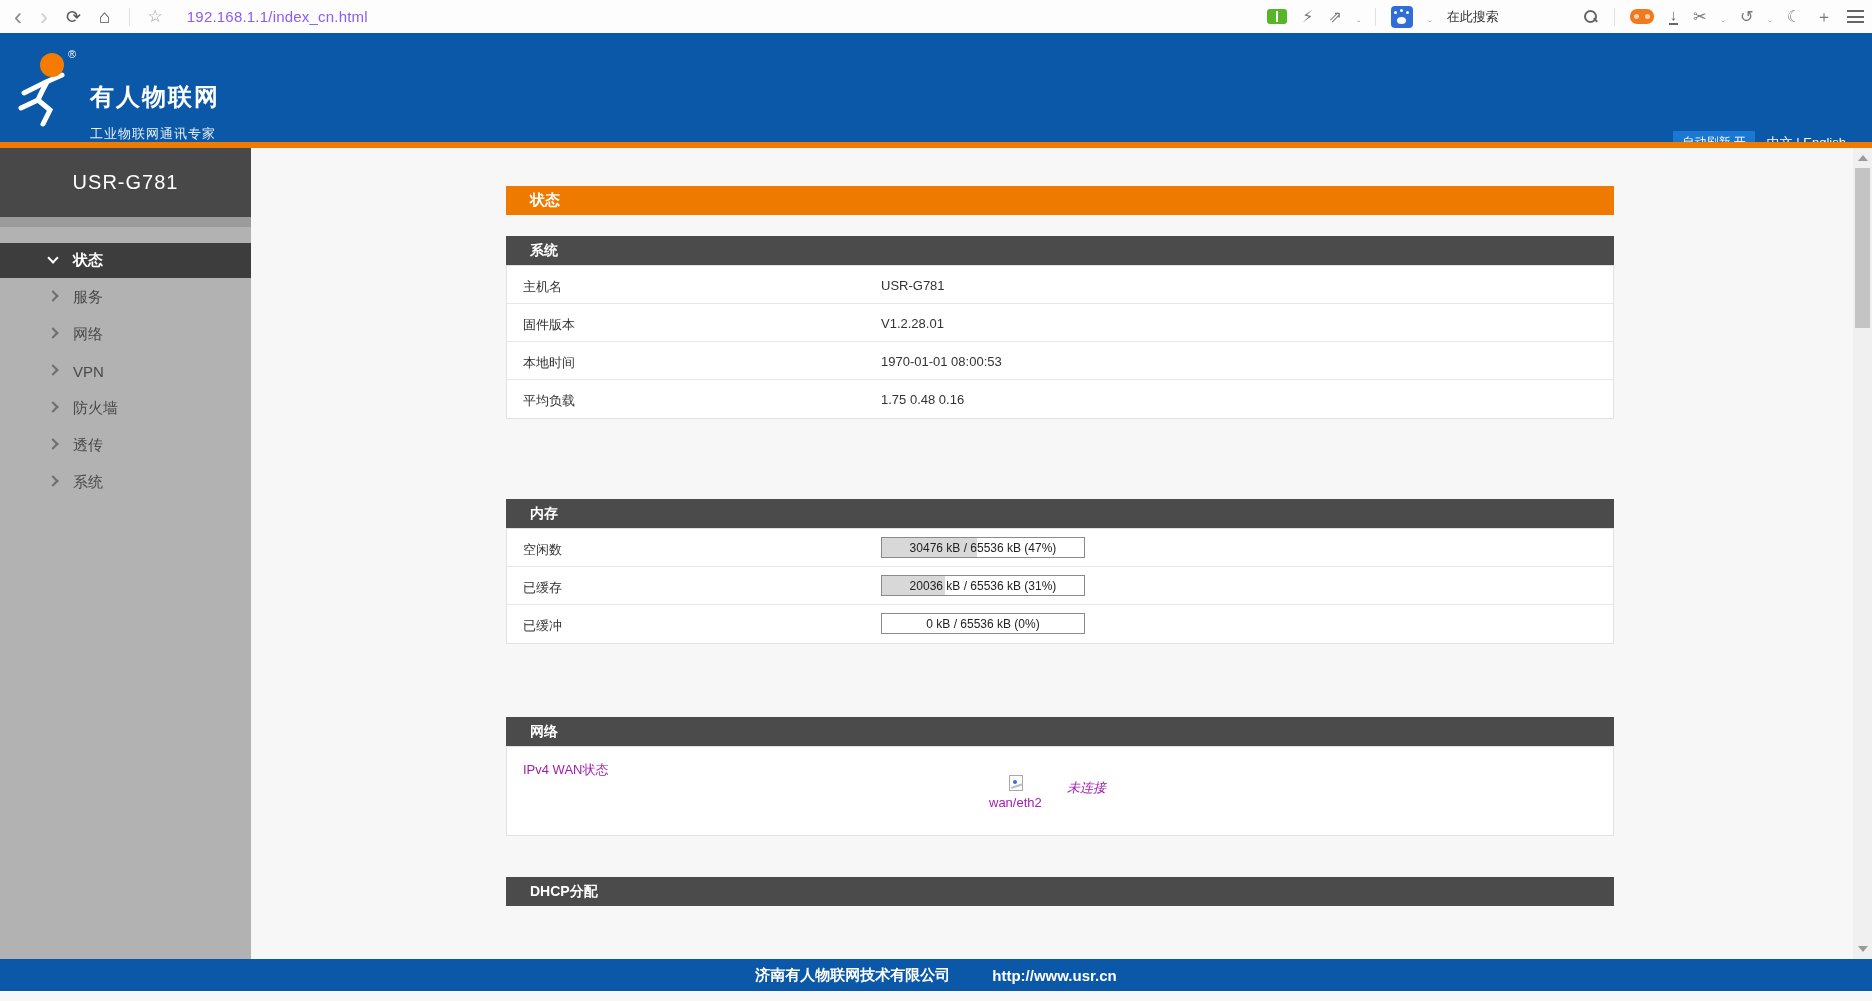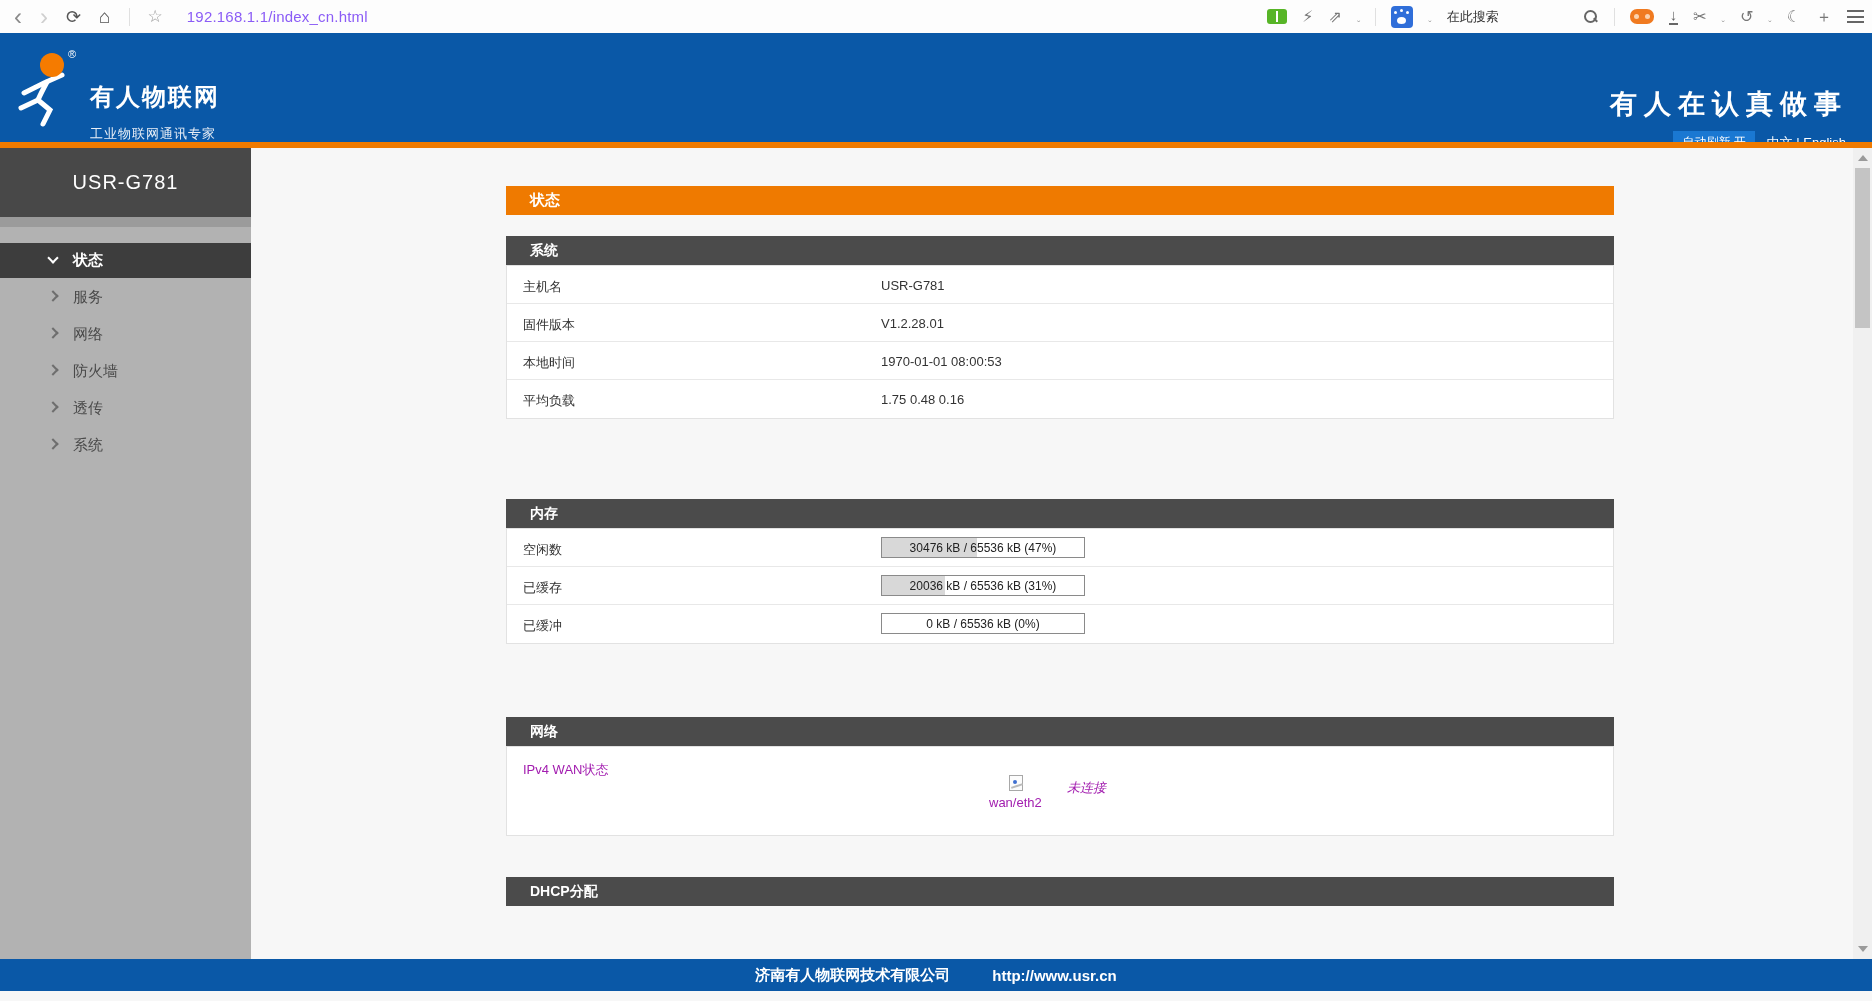--- a/index.html
+++ b/index.html
@@ -158,21 +158,20 @@
         <path d="M50 30 L32 38 L12 48"></path>
         <path d="M35 37 Q29 48 26 55"></path>
         <path d="M26 55 L9 63"></path>
         <path d="M26 55 L38 65 L31 79"></path>
       </g>
       <circle cx="40" cy="20" r="12" fill="#f57b00"></circle>
       <text x="56" y="13" fill="#ffffff" font-size="11">®</text>
     </svg>
     <div class="brand">有人物联网</div>
     <div class="tagline">工业物联网通讯专家</div>
-    <div class="slogan">有人在认真做事</div>
     <div class="hdr-sub">
       <span class="auto-btn">自动刷新 开</span>
       <span class="lang">中文 | English</span>
     </div>
   </div>
   <div class="orange-line"></div>
 
   <div class="sidebar">
     <div class="dev-box">USR-G781</div>
     <div class="dev-sub"></div>
@@ -181,20 +180,24 @@
       <span class="chev chev-down"></span>
       <span class="lbl">状态</span>
     </div>
     <div class="nav-item nav-plain">
       <span class="chev chev-right"></span>
       <span class="lbl">服务</span>
     </div>
     <div class="nav-item nav-plain">
       <span class="chev chev-right"></span>
       <span class="lbl">网络</span>
+    </div>
+    <div class="nav-item nav-plain">
+      <span class="chev chev-right"></span>
+      <span class="lbl">VPN</span>
     </div>
     <div class="nav-item nav-plain">
       <span class="chev chev-right"></span>
       <span class="lbl">防火墙</span>
     </div>
     <div class="nav-item nav-plain">
       <span class="chev chev-right"></span>
       <span class="lbl">透传</span>
     </div>
     <div class="nav-item nav-plain">

